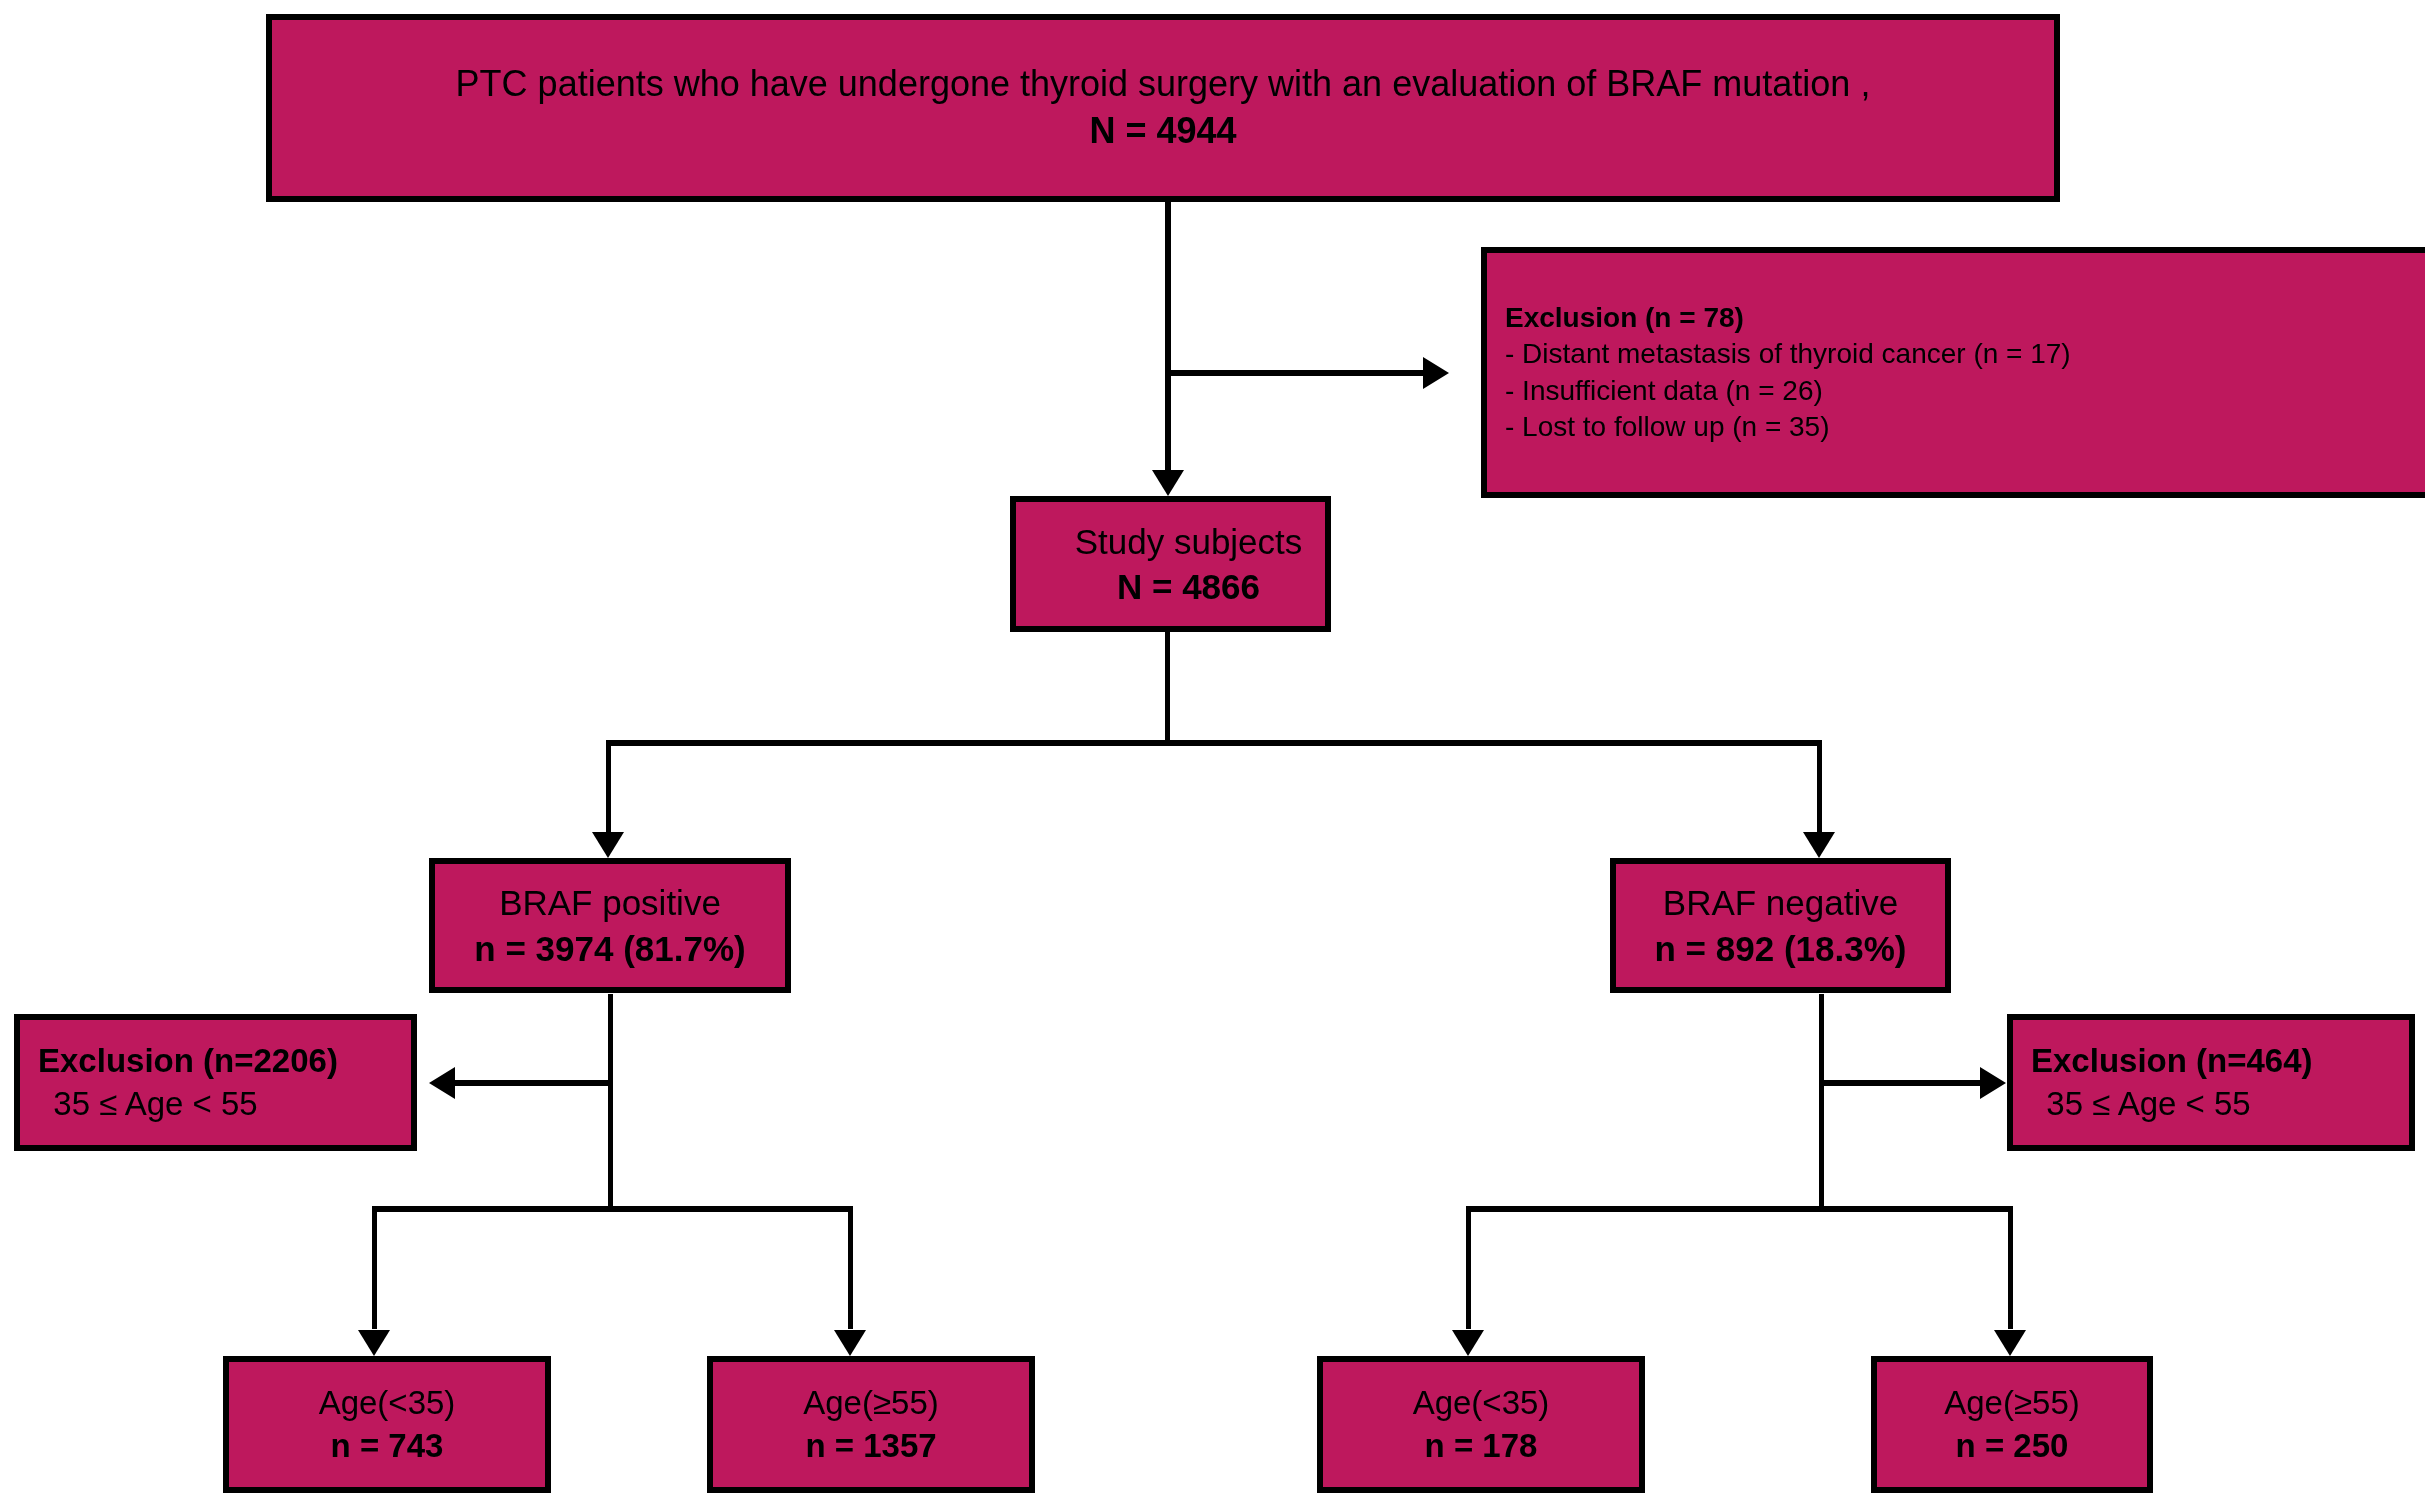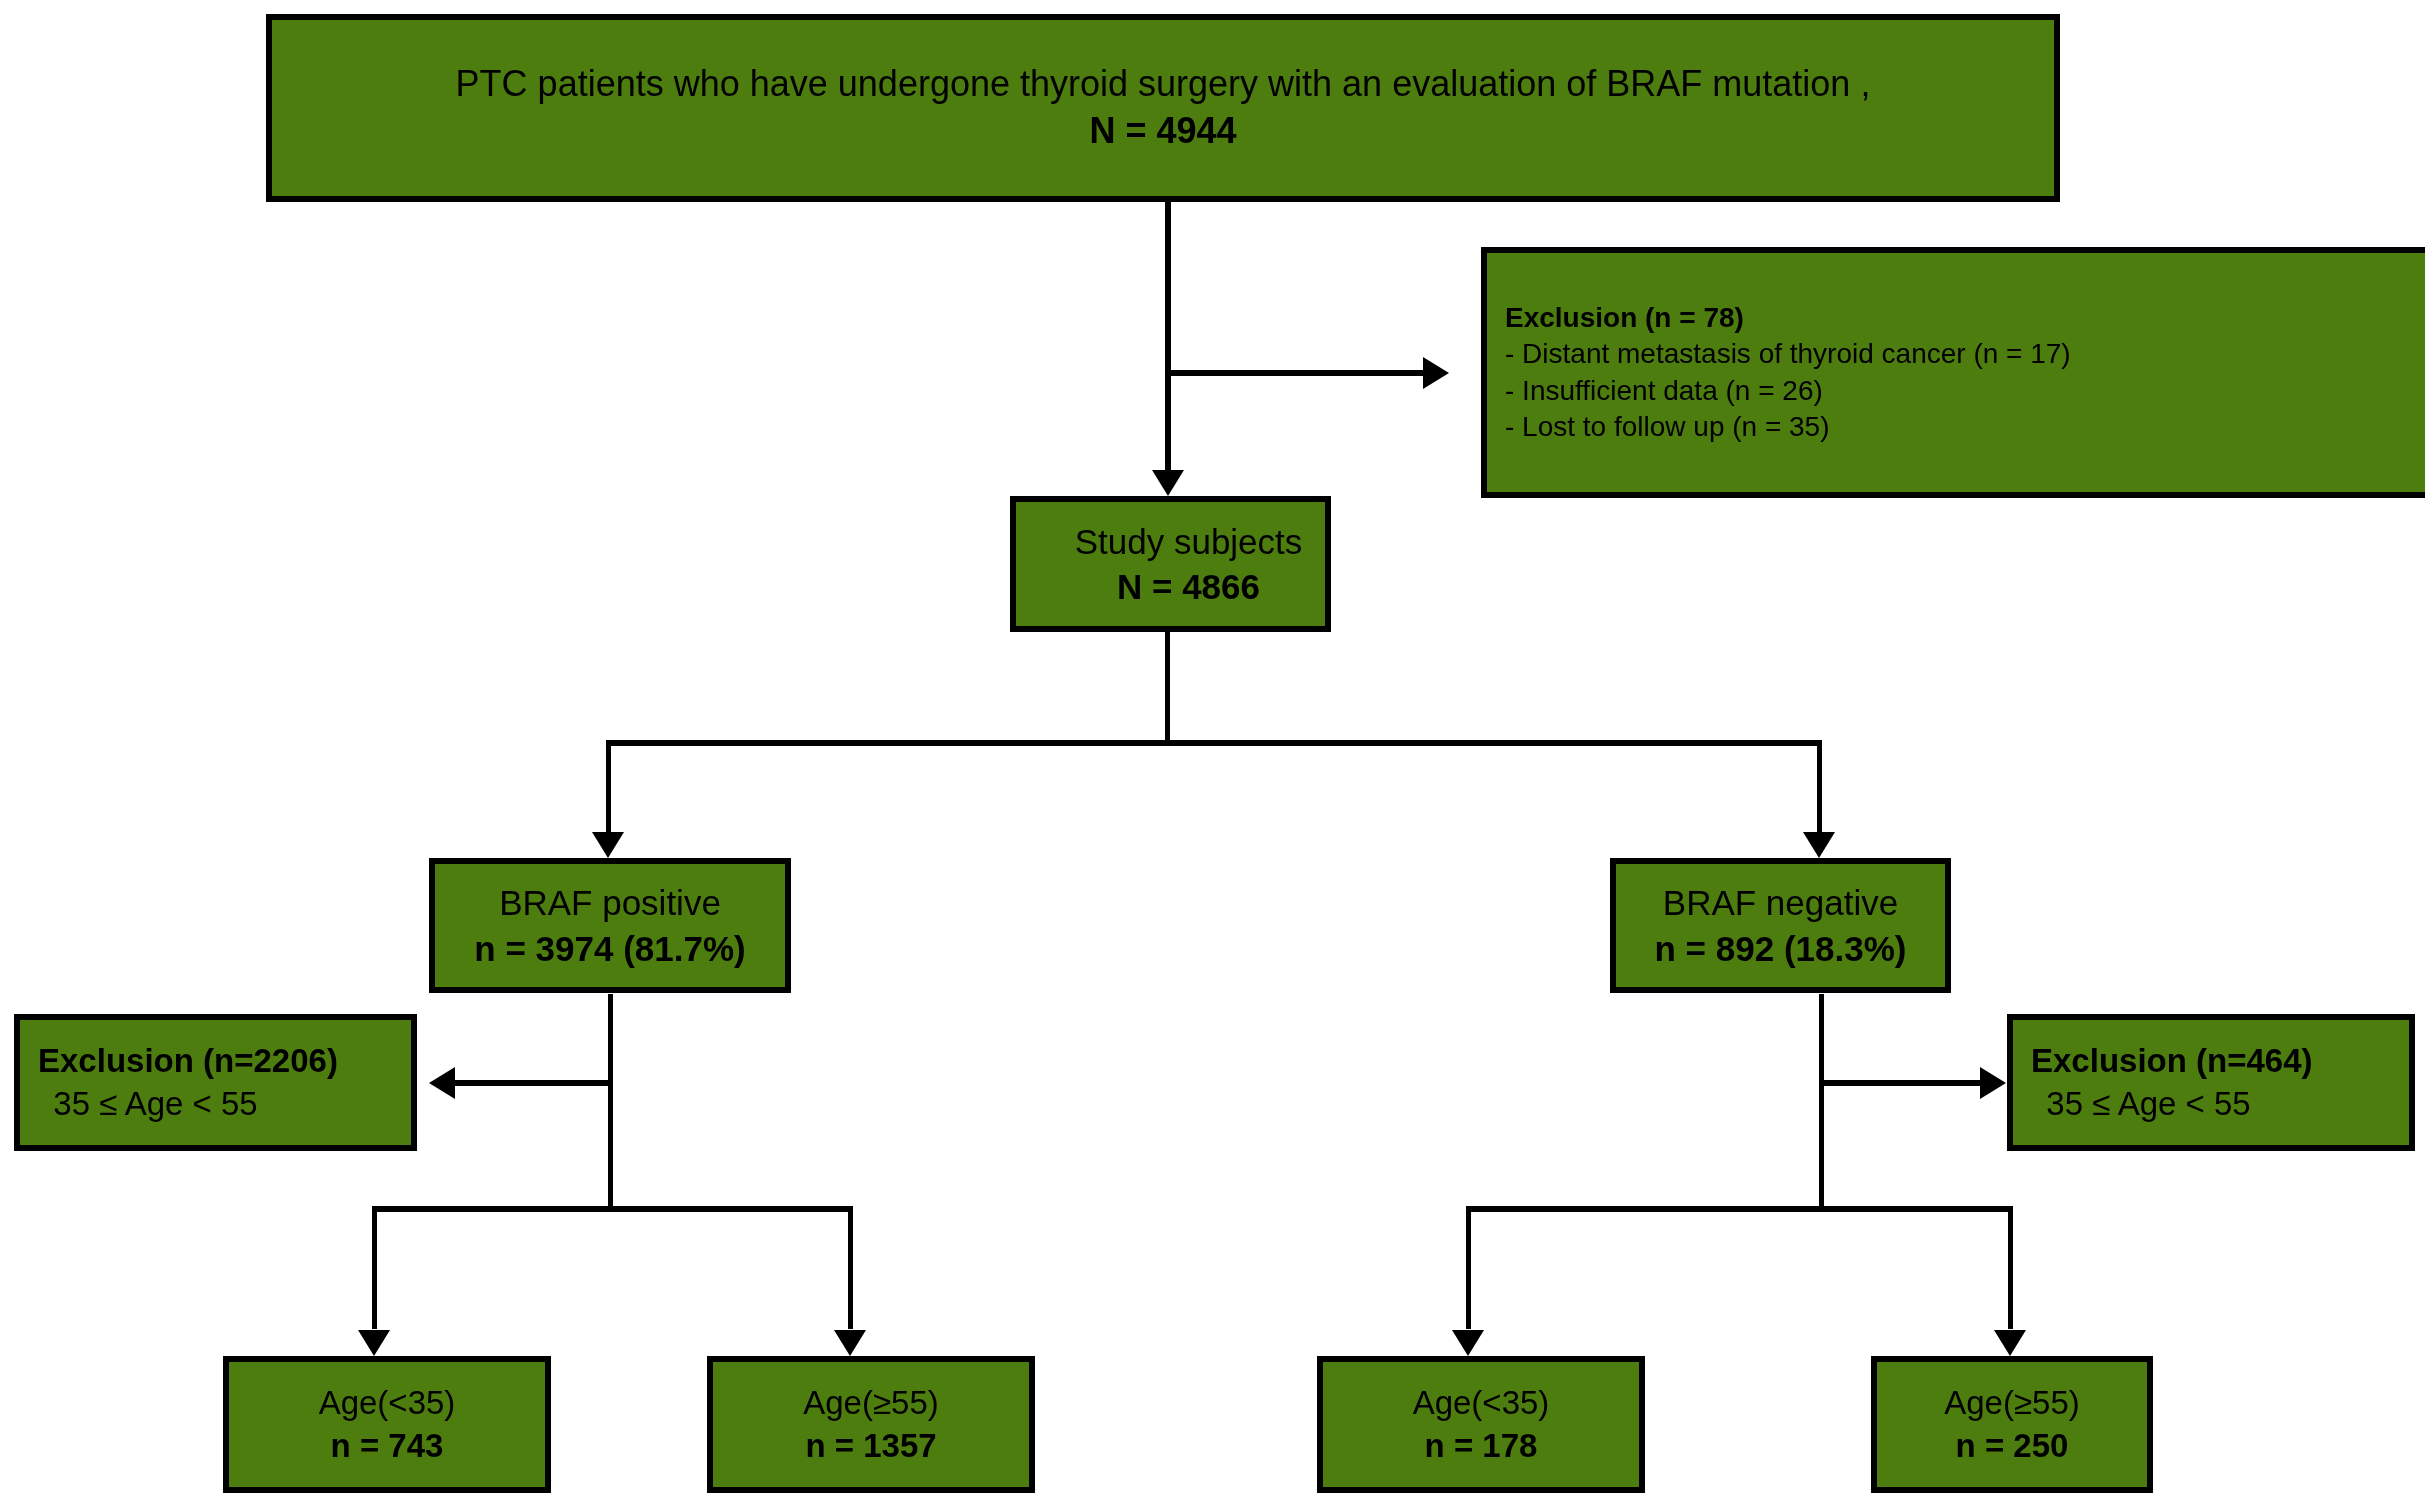--- a/index.html
+++ b/index.html
@@ -14,21 +14,21 @@
     height: 1511px;
     background: #ffffff;
     font-family: "Liberation Sans", sans-serif;
     color: #000000;
     overflow: hidden;
   }
   
   .box {
     position: absolute;
     box-sizing: border-box;
-    background: #4d7c0f;
+    background: #be185d;
     border: 6.3px solid #000000;
     display: flex;
     flex-direction: column;
     align-items: center;
     justify-content: center;
     text-align: center;
     line-height: 1.30;
   }
   .box.left-align {
     align-items: flex-start;

